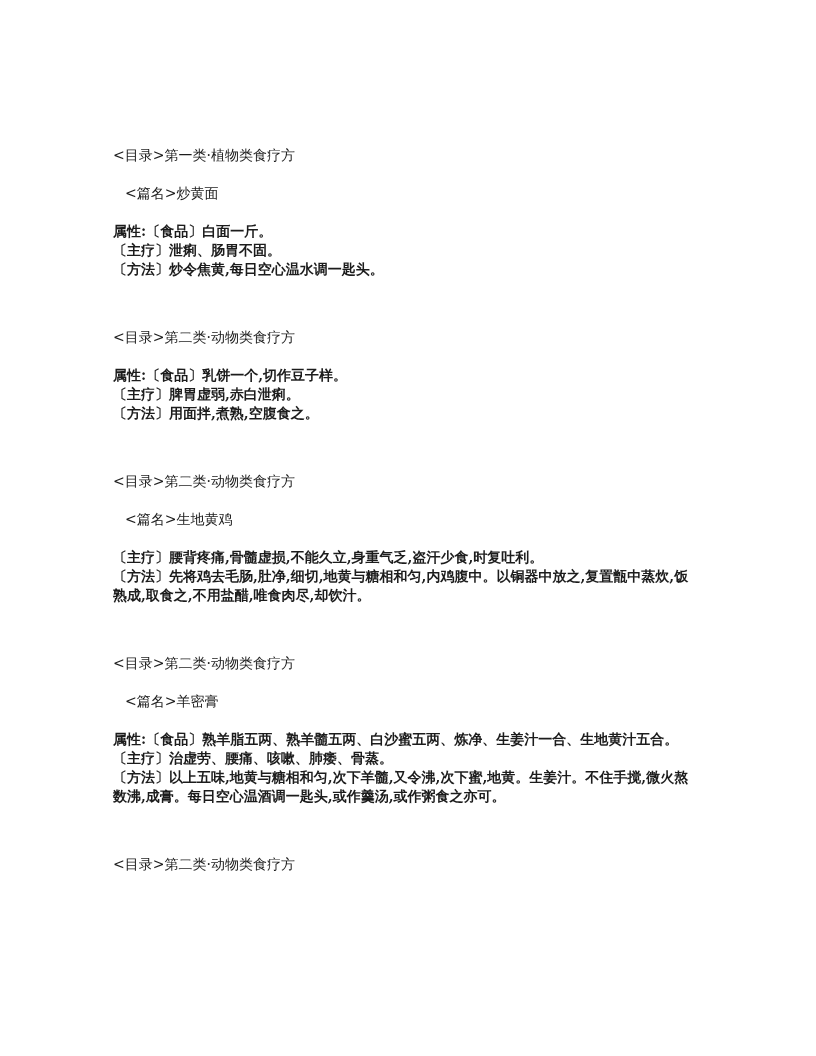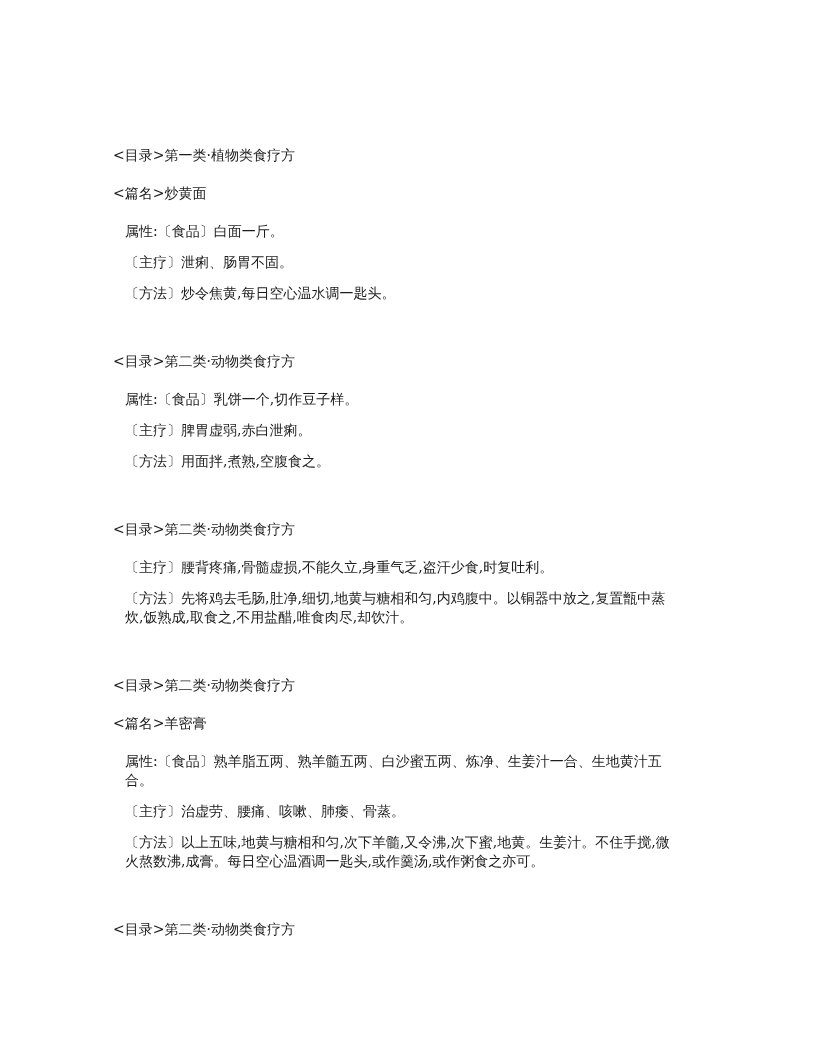--- a/index.html
+++ b/index.html
@@ -21,23 +21,23 @@
     width: 580px;
     font-family: "DejaVu Serif", "Liberation Serif", serif;
     font-size: 14px;
     line-height: 19px;
     color: #1c1c1c;
     text-align: left;
     word-break: break-all;
   }
   .entry { margin: 0; padding: 0; }
   .catalog-line { margin: 0 0 19px 0; }
-  .title-line { margin: 0 0 19px 0; }
+  .title-line { margin: 0 0 19px 12px; }
   .attrs-block { margin: 0 0 49px 0; }
-  .attrs-block .attr-line { margin: 12px; }
+  .attrs-block .attr-line { margin: 0; font-weight: bold; }
   .entry.last .catalog-line { margin: 0; }
 </style>
 </head>
 <body>
 
 <div class="page">
   <div class="content">
 
     <section class="entry">
       <p class="catalog-line">&lt;目录&gt;第一类·植物类食疗方</p>
@@ -53,20 +53,21 @@
       <p class="catalog-line">&lt;目录&gt;第二类·动物类食疗方</p>
       <div class="attrs-block">
         <div class="attr-line">属性:〔食品〕乳饼一个,切作豆子样。</div>
         <div class="attr-line">〔主疗〕脾胃虚弱,赤白泄痢。</div>
         <div class="attr-line">〔方法〕用面拌,煮熟,空腹食之。</div>
       </div>
     </section>
 
     <section class="entry">
       <p class="catalog-line">&lt;目录&gt;第二类·动物类食疗方</p>
+      <p class="title-line">&lt;篇名&gt;生地黄鸡</p>
       <div class="attrs-block">
         <div class="attr-line">〔主疗〕腰背疼痛,骨髓虚损,不能久立,身重气乏,盗汗少食,时复吐利。</div>
         <div class="attr-line">〔方法〕先将鸡去毛肠,肚净,细切,地黄与糖相和匀,内鸡腹中。以铜器中放之,复置甑中蒸炊,饭熟成,取食之,不用盐醋,唯食肉尽,却饮汁。</div>
       </div>
     </section>
 
     <section class="entry">
       <p class="catalog-line">&lt;目录&gt;第二类·动物类食疗方</p>
       <p class="title-line">&lt;篇名&gt;羊密膏</p>
       <div class="attrs-block">

